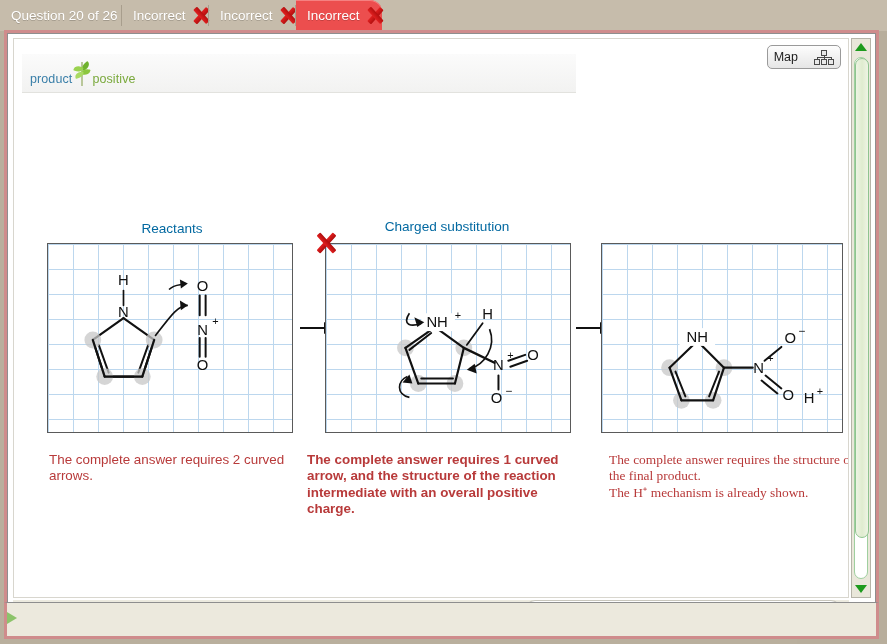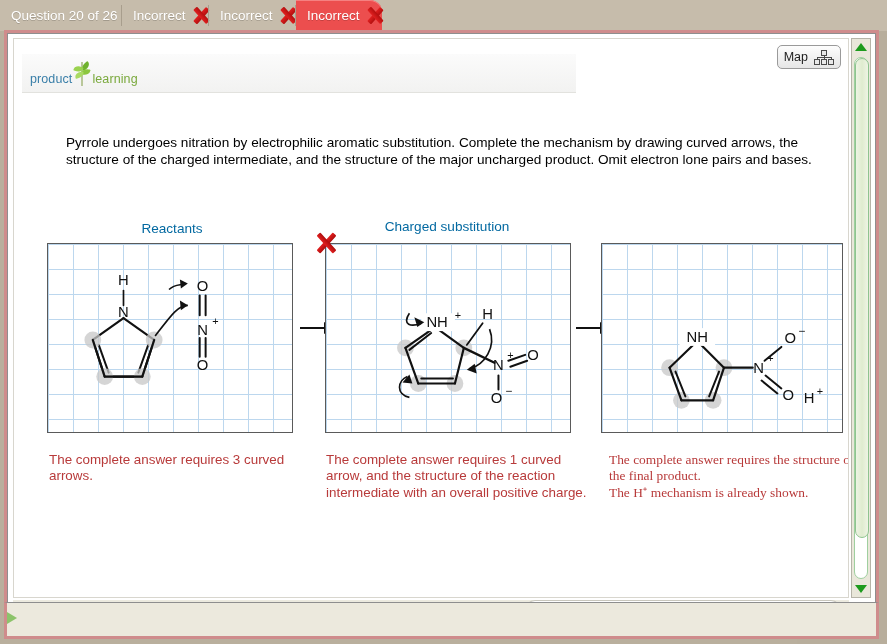--- a/index.html
+++ b/index.html
@@ -120,21 +120,21 @@
   #logo .plant .lf1 { left: 7px;  top: 1px;  transform: rotate(-35deg); background:#6fb22e; }
   #logo .plant .lf2 { left: 0px;  top: 4px;  transform: rotate(200deg); background:#9ad24f; }
   #logo .plant .lf3 { left: 7px;  top: 7px;  transform: rotate(8deg);   background:#8cc63f; }
   #logo .plant .lf4 { left: 1px;  top: 10px; transform: rotate(168deg); background:#a9da63; }
 
   
   #mapbtn {
     position: absolute; right: 7px; top: 6px;
     height: 24px; min-width: 62px;
     display: flex; align-items: center; justify-content: center;
-    gap: 6px;
+    gap: 16px;
     padding: 0 6px;
     box-sizing: border-box;
     background: linear-gradient(#fdfdfd,#e6e6e6);
     border: 1px solid #9a9a9a;
     border-radius: 5px;
     font-size: 12.5px; color: #1d1d1d;
   }
   .mapicon { position: relative; width: 20px; height: 15px; }
   .mapicon i {
     position: absolute;
@@ -222,21 +222,21 @@
   #a2 { left: 562px; top: 282px; }
 
   
   .feedback {
     position: absolute;
     color: #b83a3a;
     font-size: 13.4px;
     line-height: 16.3px;
   }
   #f1 { left: 35px;  top: 413px; width: 250px; }
-  #f2 { left: 312px; top: 413px; width: 266px; }
+  #f2 { left: 293px; top: 413px; width: 266px; font-weight: bold; }
   #f3 { left: 595px; top: 413px; width: 253px; font-family: Liberation Serif, serif; }
 
   
   .mol { position: absolute; left: 0; top: 0; width: 100%; height: 100%; }
 
   
   #bottombar {
     position: absolute;
     left: 5px; top: 566px;
     width: 836px; height: 35px;
@@ -406,40 +406,39 @@
         <div id="logostrip">
           <div id="logo">
             <span class="word1">product</span>
             <span class="plant">
               <span class="stem"></span>
               <span class="lf lf1"></span>
               <span class="lf lf2"></span>
               <span class="lf lf3"></span>
               <span class="lf lf4"></span>
             </span>
-            <span class="word2">learning</span>
+            <span class="word2">positive</span>
           </div>
         </div>
 
         <div id="mapbtn">
           <span>Map</span>
           <span class="mapicon">
             <s class="h"></s>
               <s class="v0"></s>
               <s class="v1"></s>
               <s class="v2"></s>
               <s class="v3"></s>
             <i class="b0"></i>
               <i class="b1"></i>
               <i class="b2"></i>
               <i class="b3"></i>
           </span>
         </div>
 
-        <div id="question">Pyrrole undergoes nitration by electrophilic aromatic substitution. Complete the mechanism by drawing curved arrows, the structure of the charged intermediate, and the structure of the major uncharged product. Omit electron lone pairs and bases.</div>
 
         <div class="panel-title" id="t1">Reactants</div>
         <div class="panel-title" id="t2">Charged substitution</div>
 
         <div class="gridpanel" id="p1">
           <svg class="mol" viewBox="0 0 246 190">
             <g stroke="#111" fill="none" stroke-width="2.2" stroke-linecap="round">
 
               <path d="M76 75 L45 97"></path>
               <path d="M76 75 L107 97"></path>
@@ -597,21 +596,21 @@
             </g>
             <text x="190" y="100" font-family="Liberation Sans, sans-serif" font-size="15" fill="#111" text-anchor="middle">O</text>
             <text x="202" y="92" font-family="Liberation Sans, sans-serif" font-size="12" fill="#111" text-anchor="middle">−</text>
             <text x="188" y="158" font-family="Liberation Sans, sans-serif" font-size="15" fill="#111" text-anchor="middle">O</text>
 
             <text x="209" y="161" font-family="Liberation Sans, sans-serif" font-size="15" fill="#111" text-anchor="middle">H</text>
             <text x="220" y="153" font-family="Liberation Sans, sans-serif" font-size="11" fill="#111" text-anchor="middle">+</text>
           </svg>
         </div>
 
-        <div class="feedback" id="f1">The complete answer requires 3 curved arrows.</div>
+        <div class="feedback" id="f1">The complete answer requires 2 curved arrows.</div>
         <div class="feedback" id="f2">The complete answer requires 1 curved arrow, and the structure of the reaction intermediate with an overall positive charge.</div>
         <div class="feedback" id="f3">
           <div>The complete answer requires the structure of the final product.</div>
           <div>The H⁺ mechanism is already shown.</div>
         </div>
       </div>
 
       <div id="scrollbar">
         <div class="sb-arrow up">
             <i></i>

